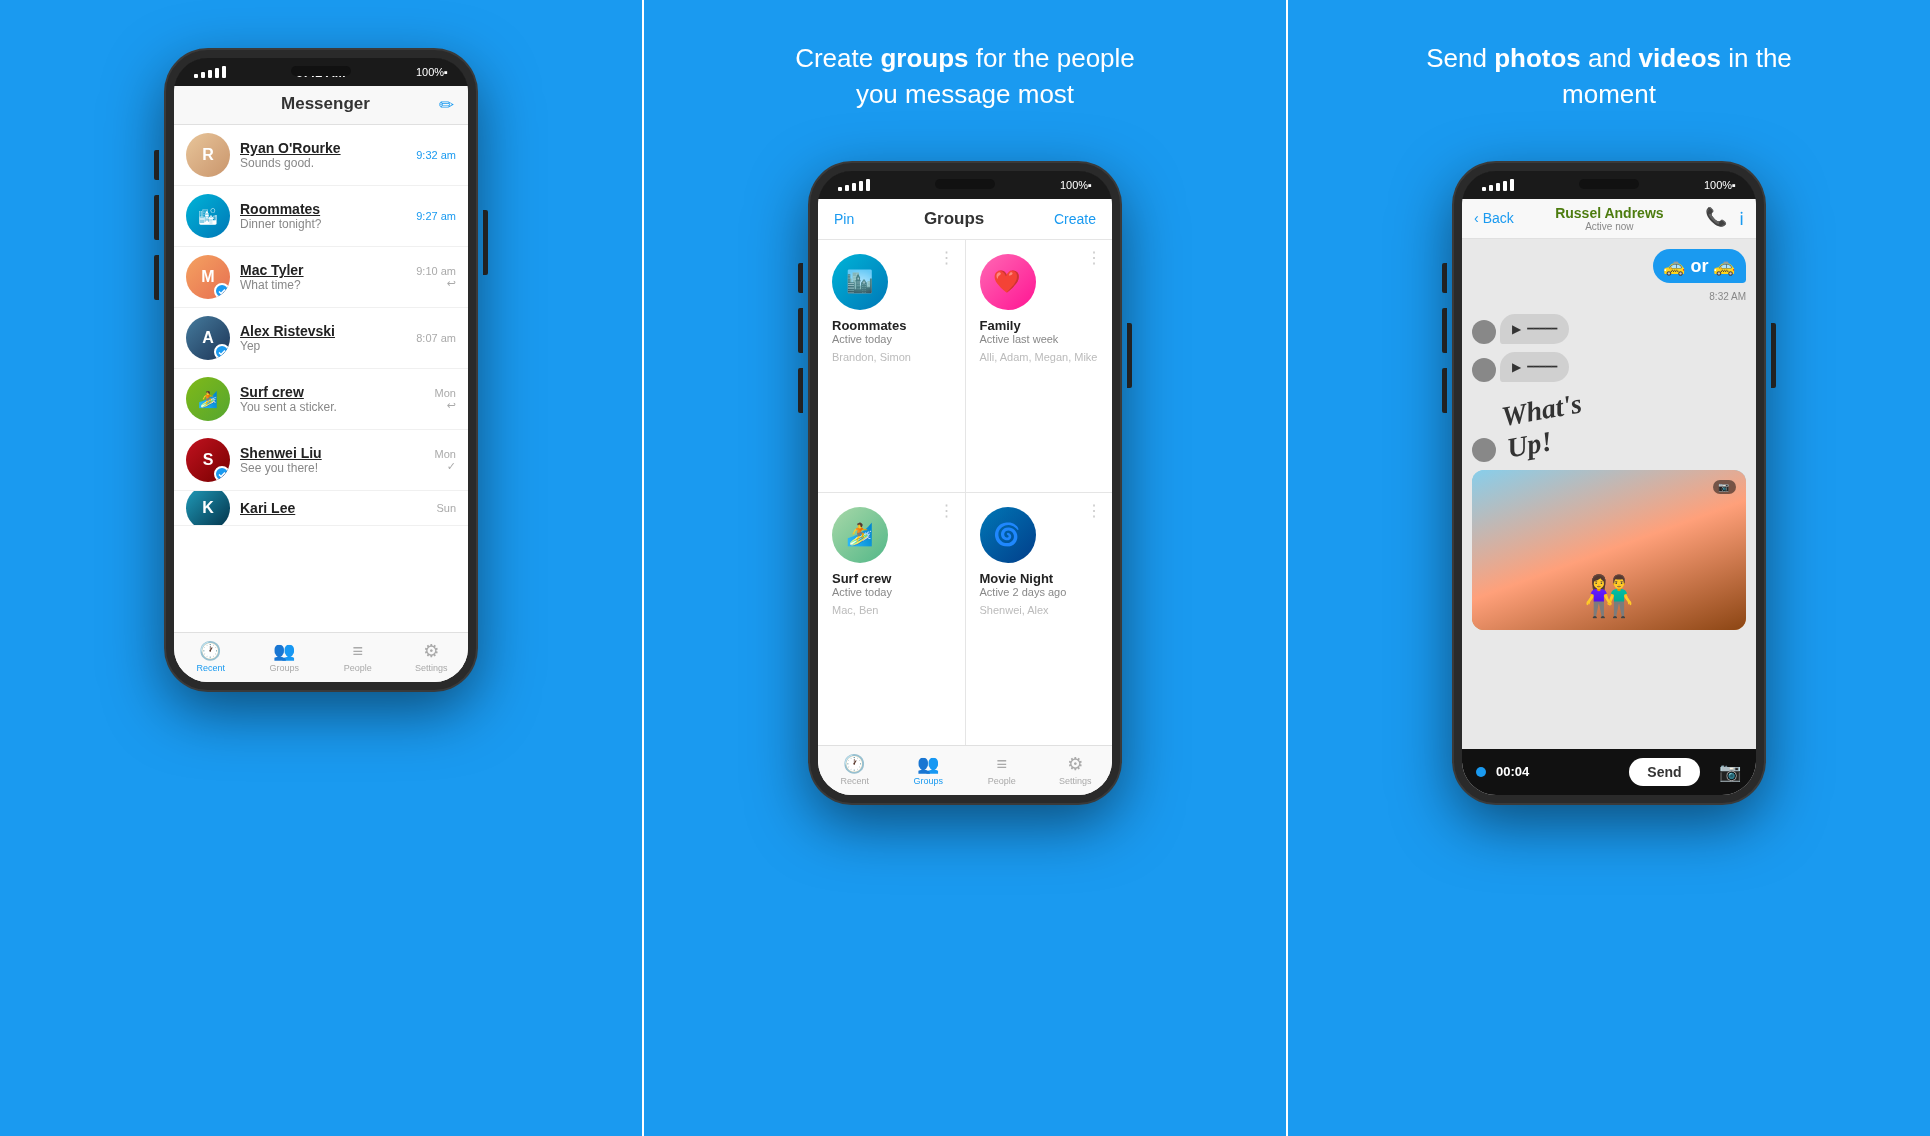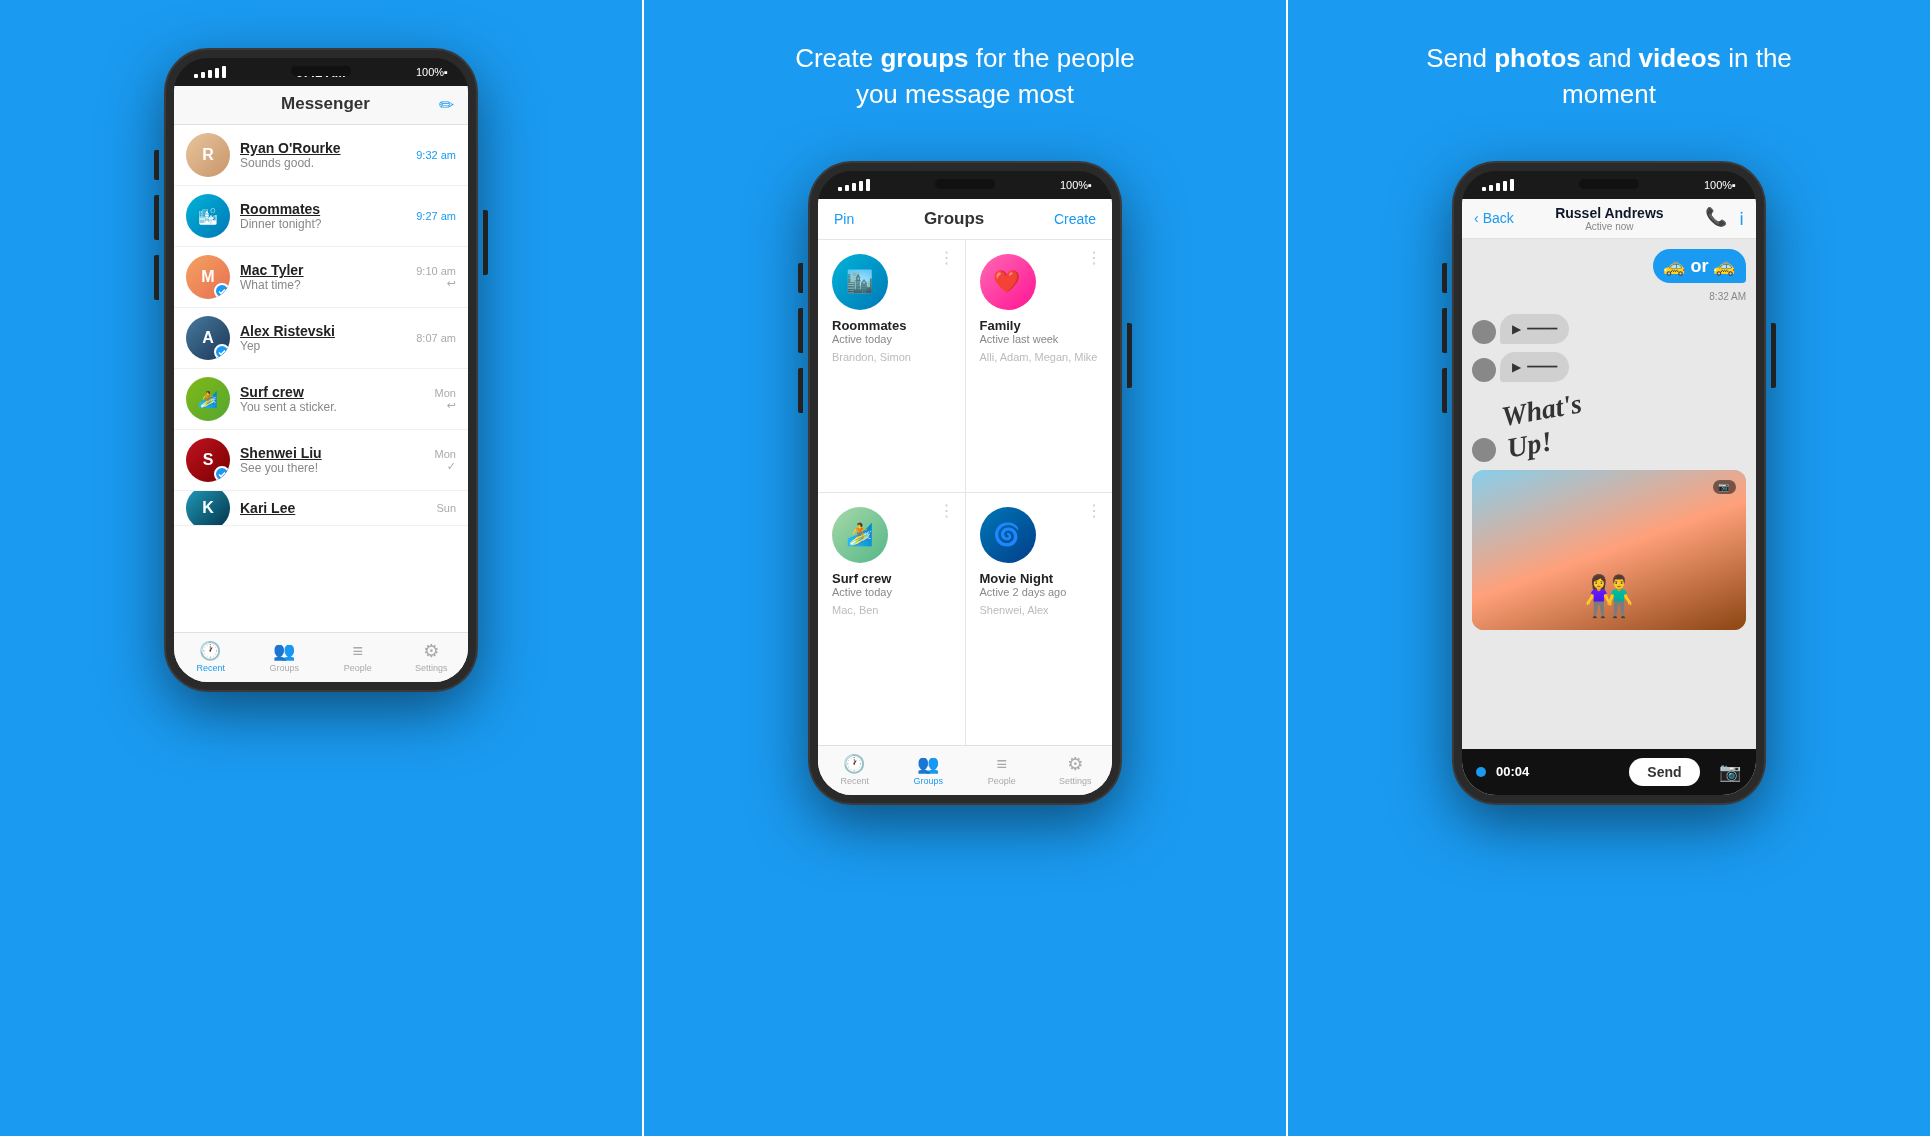--- a/index.html
+++ b/index.html
@@ -431,21 +431,21 @@
       gap: 4px;
     }
 
     .chat-contact-info {
       text-align: center;
     }
 
     .chat-contact-name {
       font-size: 14px;
       font-weight: 600;
-      color: #0f172a;
+      color: #4d7c0f;
     }
 
     .chat-active-status {
       font-size: 10px;
       color: #888;
     }
 
     .chat-actions {
       display: flex;
       gap: 12px;

